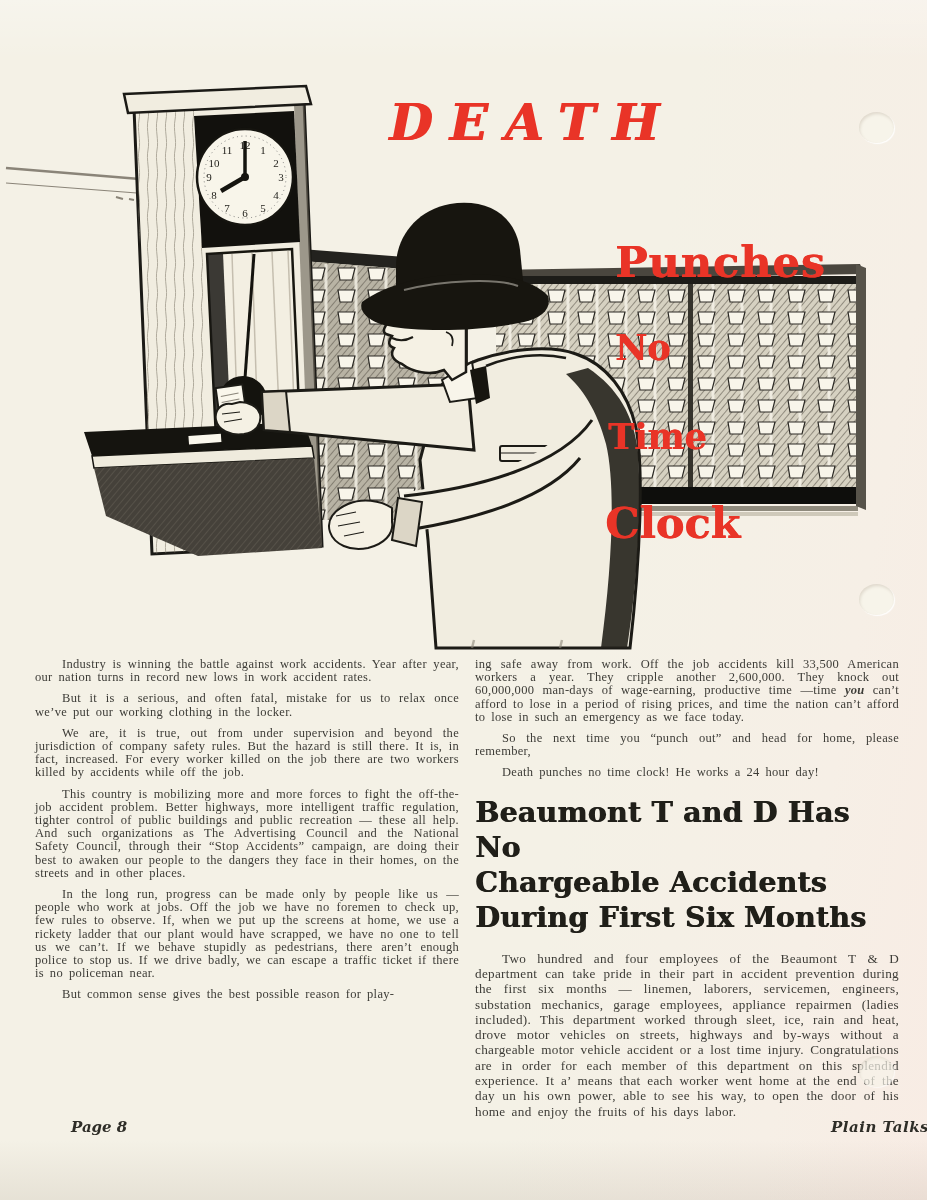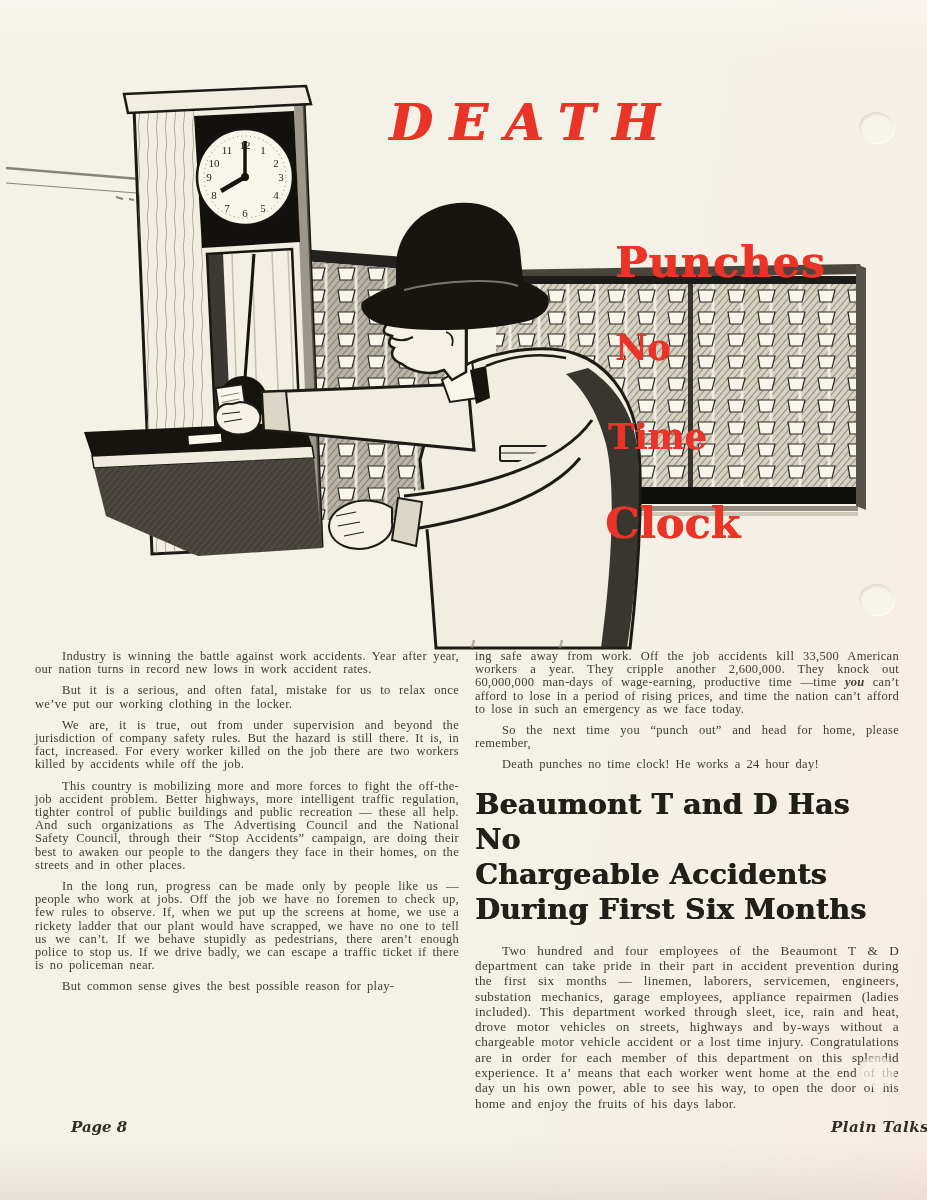--- a/index.html
+++ b/index.html
@@ -21,21 +21,21 @@
     text-shadow:.7px 0 0 currentColor;
   }
   .w-death{top:98px;left:368px;font-size:50px;font-style:italic;letter-spacing:17px;text-shadow:1.2px 0 0 currentColor;margin-left:21px;}
   .w-punches{top:241px;left:615px;font-size:43px;letter-spacing:1px;}
   .w-no{top:330px;left:615px;font-size:35px;}
   .w-time{top:419px;left:608px;font-size:35px;}
   .w-clock{top:502px;left:605px;font-size:43px;}
   .cols{position:absolute;left:35px;top:650px;width:864px;display:flex;gap:16px;z-index:2;}
   .col{width:424px;}
   .col p{
-    margin:0 0 8px 0;
+    margin:8px 0 8px 0;
     font-size:12.5px;line-height:13.2px;
     letter-spacing:.3px;word-spacing:2.5px;
     text-align:justify;text-indent:27px;
   }
   .col p.noindent{text-indent:0;}
   .headline{
     margin:15px 0 16px 0;
     font-family:"DejaVu Serif", serif;
     font-weight:bold;color:#201f19;
     font-size:28.5px;line-height:35px;letter-spacing:.2px;

